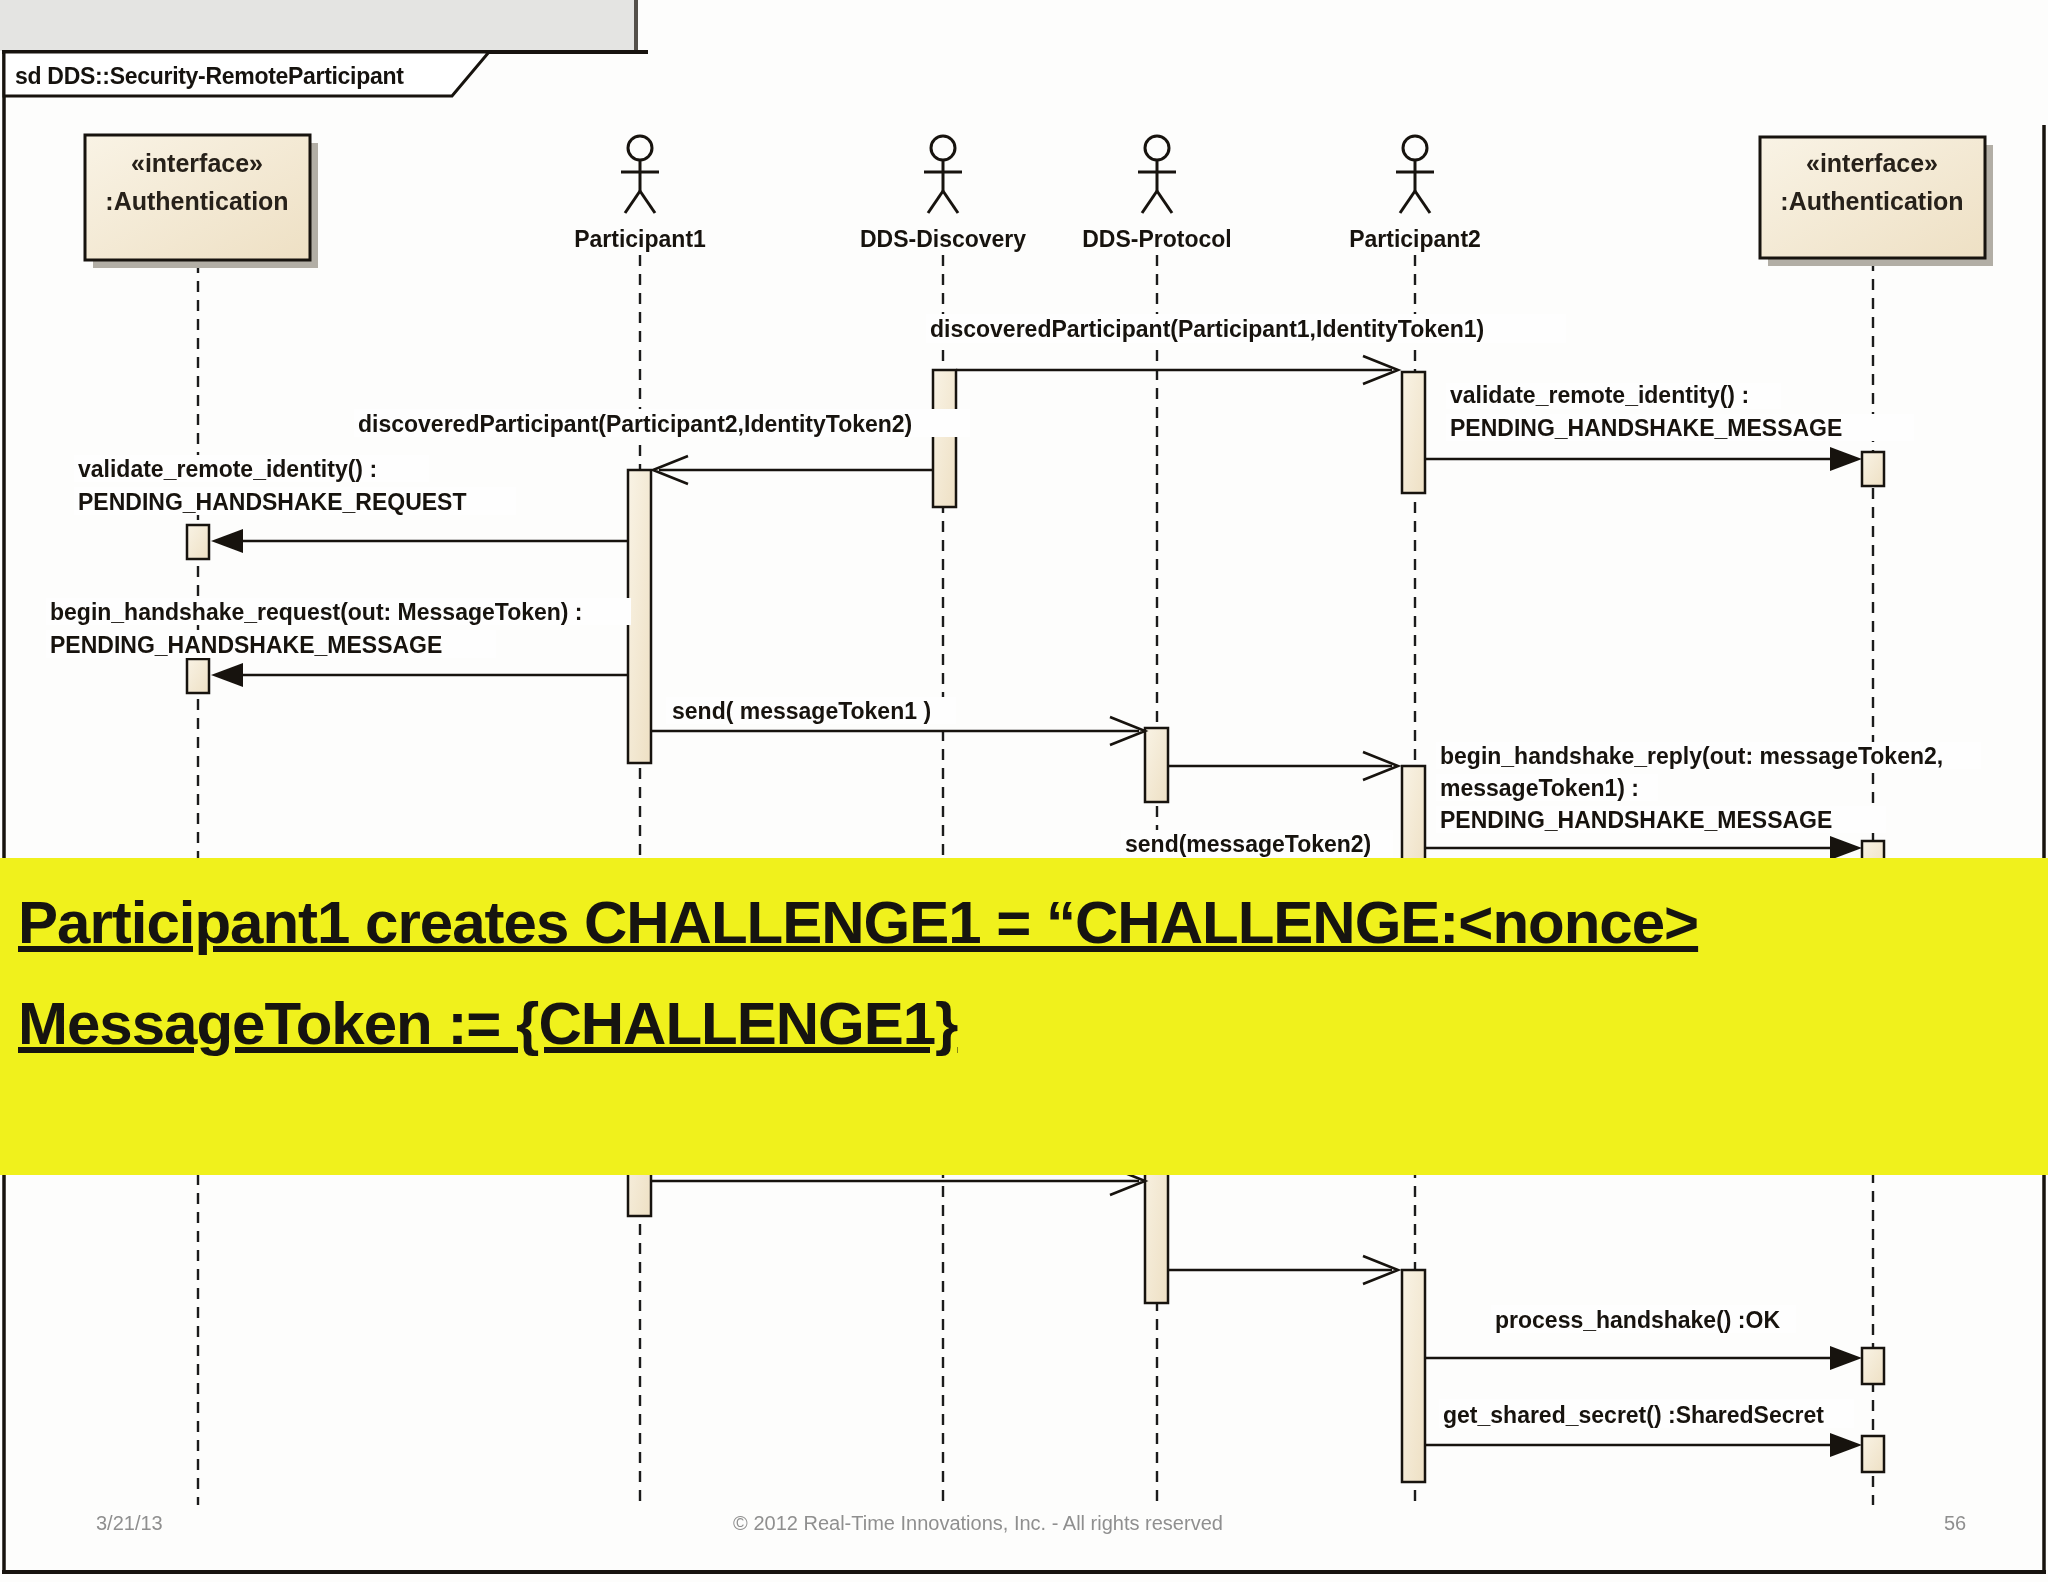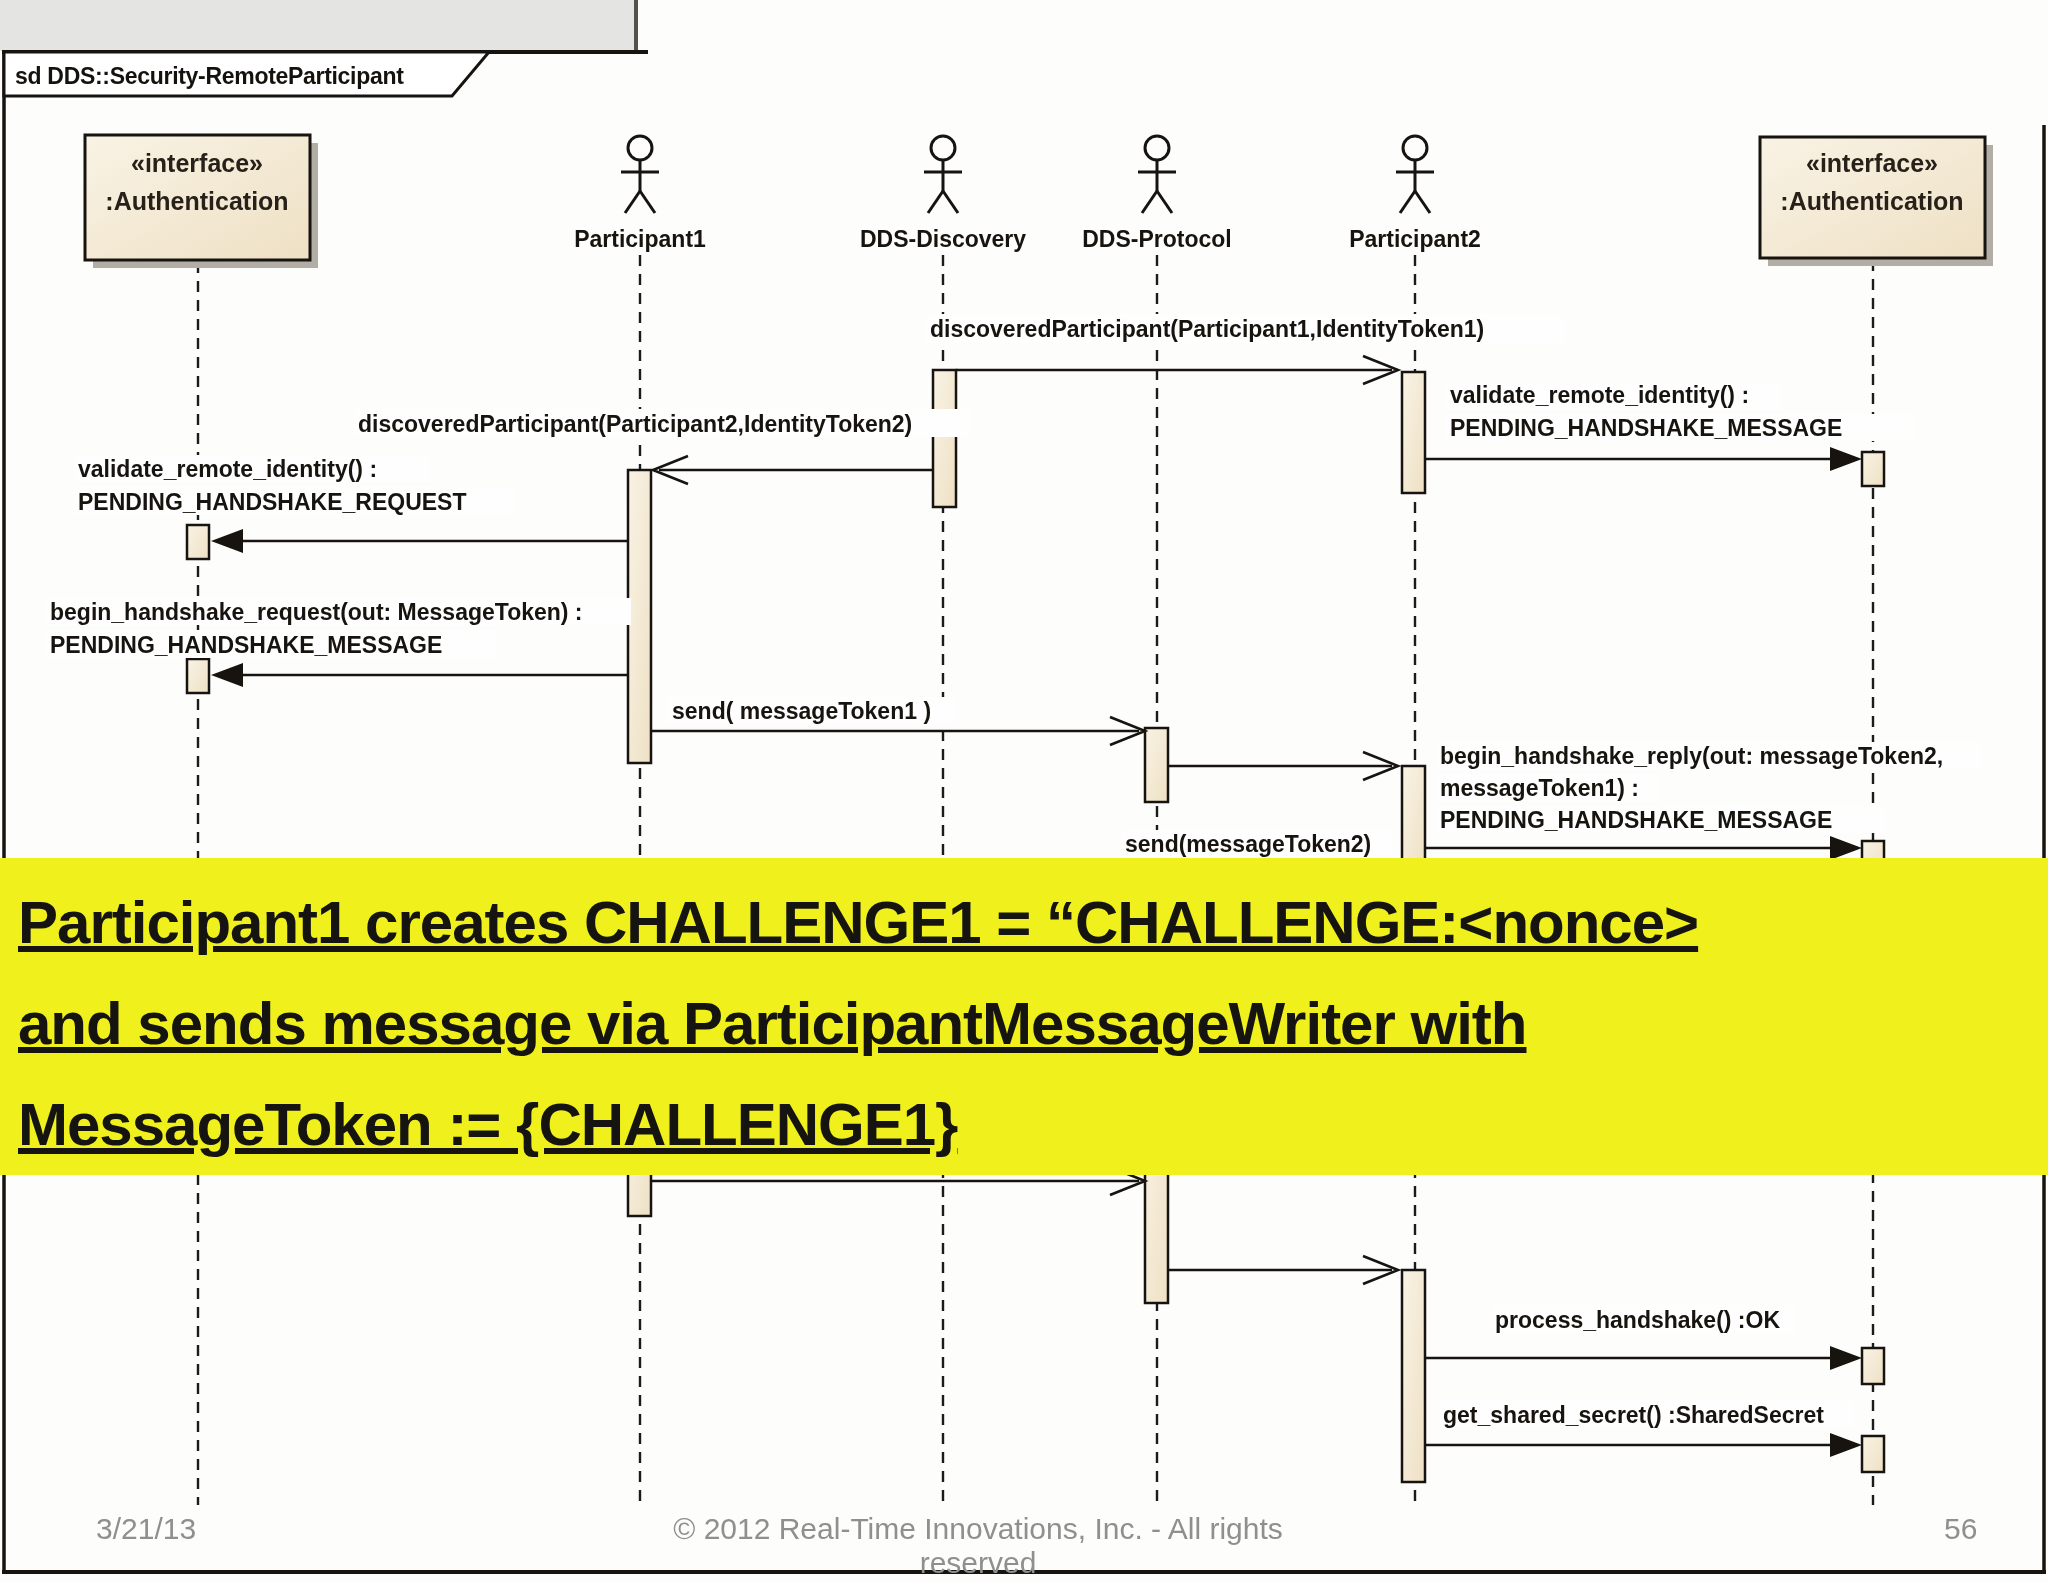--- a/index.html
+++ b/index.html
@@ -20,21 +20,21 @@
   .openhead{stroke:#17130e;stroke-width:2.6;fill:none;}
   .fillhead{fill:#17130e;stroke:none;}
   .lblbg{fill:#fefefe;}
   .stick{stroke:#17130e;stroke-width:3;fill:none;}
   
   .page-title{position:absolute;z-index:3;left:648px;top:22px;width:1330px;text-align:center;
       font-size:77px;font-weight:700;letter-spacing:-2px;color:#1e3c62;line-height:1;}
   .annotation{position:absolute;z-index:2;left:0;top:858px;width:2048px;height:317px;
       background:#f0f11c;color:#161410;}
   .annotation-inner{padding:14px 0 0 18px;font-size:60px;font-weight:700;letter-spacing:-1px;line-height:101px;white-space:nowrap;text-decoration:underline;}
-  .footer-item{position:absolute;z-index:2;top:1512px;font-size:30px;color:#8f8f8f;}
+  .footer-item{position:absolute;z-index:2;top:1512px;font-size:20px;color:#8f8f8f;}
   .footer-date{left:96px;}
   .footer-copy{left:640px;width:676px;text-align:center;}
   .footer-page{left:1944px;}
 </style>
 </head>
 <body>
 
 <div class="stage">
 
   <div class="topband"></div>
@@ -211,21 +211,20 @@
       <text class="mlabel" x="1440" y="828">PENDING_HANDSHAKE_MESSAGE</text>
       <text class="mlabel" x="1125" y="852">send(messageToken2)</text>
       <text class="mlabel" x="1495" y="1328">process_handshake() :OK</text>
       <text class="mlabel" x="1443" y="1423">get_shared_secret() :SharedSecret</text>
     </g>
   </svg>
 
   <div class="annotation">
     <div class="annotation-inner">
       <div>Participant1 creates CHALLENGE1 = “CHALLENGE:&lt;nonce&gt;</div>
-      <div>and sends message via ParticipantMessageWriter with</div>
       <div>MessageToken := {CHALLENGE1}</div>
     </div>
   </div>
 
 
   <div class="footer-item footer-date">3/21/13</div>
   <div class="footer-item footer-copy">© 2012 Real-Time Innovations, Inc.  -  All rights reserved</div>
   <div class="footer-item footer-page">56</div>
 
 </div>

